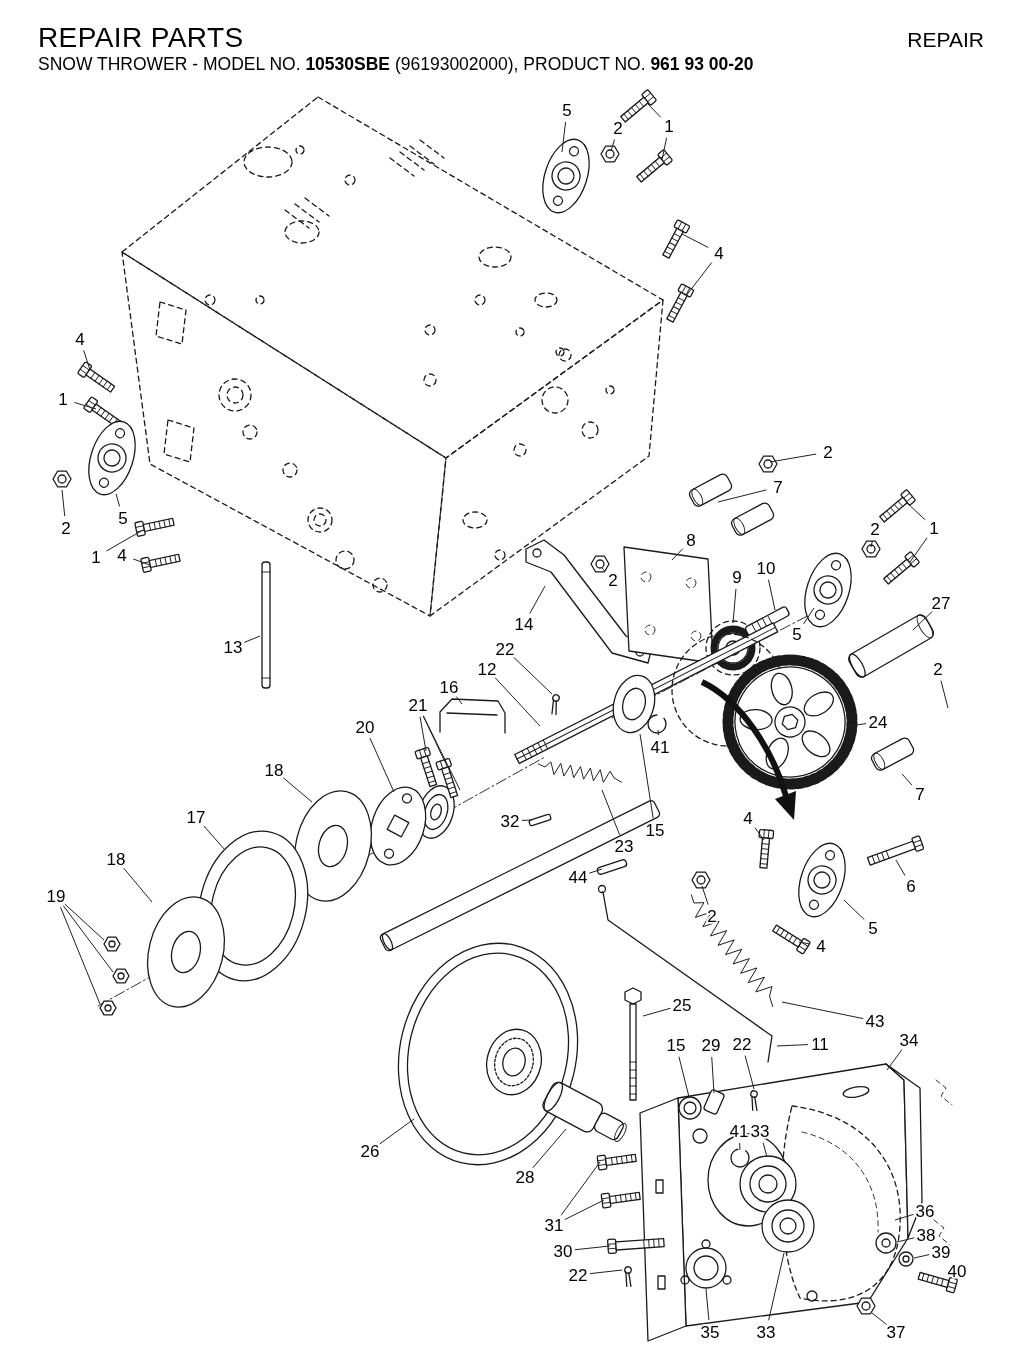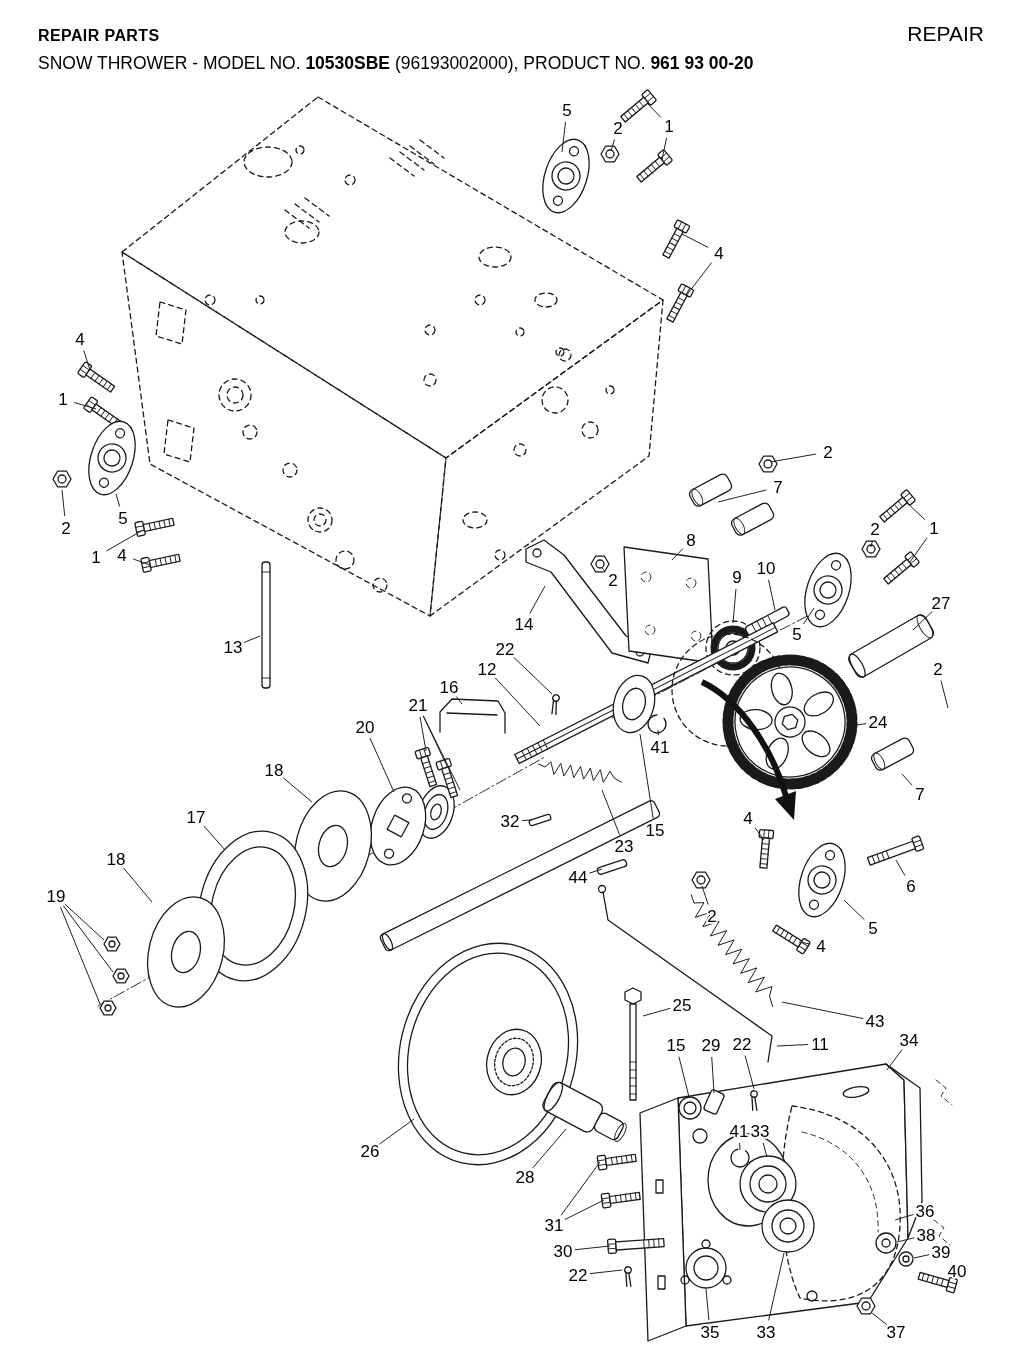--- a/index.html
+++ b/index.html
@@ -2,23 +2,23 @@
 <html><head>
 <meta charset="utf-8">
 <style>
   html,body{margin:0;padding:0}
   body{
     width:1024px;height:1365px;position:relative;background:#ffffff;
     font-family:"Liberation Sans",sans-serif;color:#000;overflow:hidden;
   }
   .hdr{position:absolute;left:38px;right:40px;top:22px;z-index:2}
   .hrow{display:flex;justify-content:space-between;align-items:baseline}
-  .title{font-size:16px;font-weight:700;letter-spacing:.4px}
+  .title{font-size:28px;font-weight:400;letter-spacing:.4px}
   .section{font-size:21px;font-weight:400}
-  .subtitle{font-size:17.5px;margin-top:7px;white-space:pre-wrap}
+  .subtitle{font-size:17.5px;white-space:pre-wrap}
   .subtitle .b{font-weight:700}
   svg#diagram{position:absolute;left:0;top:0;z-index:1}
   .s{stroke:#1a1a1a;stroke-width:1.3;fill:none;stroke-linecap:round;stroke-linejoin:round}
   .f{stroke:#1a1a1a;stroke-width:1.3;fill:#ffffff;stroke-linejoin:round}
   .thin{stroke-width:.9}
   .dash{stroke-dasharray:5 4}
   .dd{stroke-dasharray:11 3 2 3}
   .teeth{stroke-width:11;stroke-dasharray:4.5 3.2}
   .teethsm{stroke-width:7;stroke-dasharray:3 2.4}
   .leaders line{stroke:#222;stroke-width:1}

